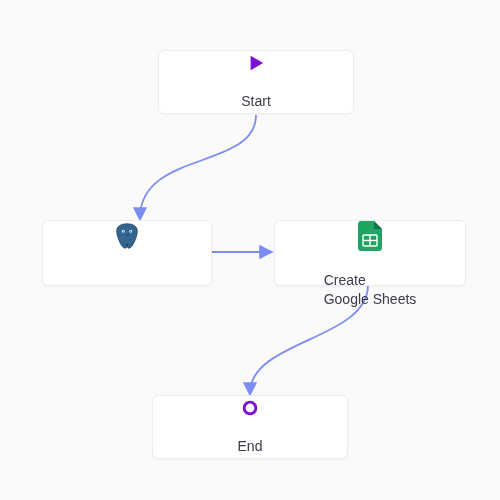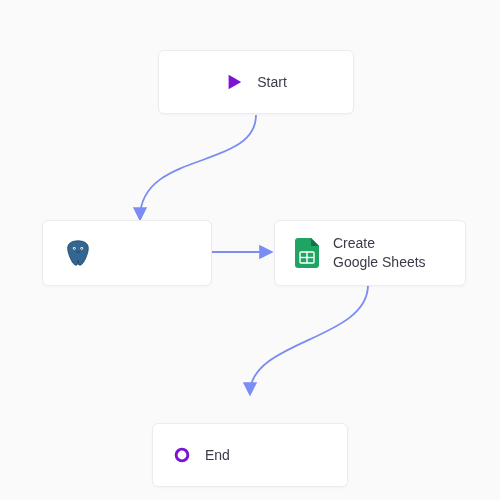--- a/index.html
+++ b/index.html
@@ -13,21 +13,22 @@
   }
   .node {
     position: absolute;
     background: #ffffff;
     border: 1px solid #ececf0;
     border-radius: 6px;
     box-shadow: 0 1px 3px rgba(0,0,0,0.03);
     display: flex;
     align-items: center;
     padding: 0 20px;
-    gap: 14px;
+    gap: 20px;
+    flex-direction: column;
   }
   .node-label {
     font-size: 14px;
     color: #3a3a4a;
     line-height: 1.35;
   }
   .icon-box {
     flex-shrink: 0;
     display: flex;
     align-items: center;
@@ -88,20 +89,20 @@
       <path d="M16 0 L24 8 L16 8 Z" fill="#12704a"></path>
       <rect x="5" y="14" width="14" height="11" rx="1" fill="none" stroke="#fff" stroke-width="1.4"></rect>
       <line x1="5" y1="19.5" x2="19" y2="19.5" stroke="#fff" stroke-width="1.4"></line>
       <line x1="12" y1="14" x2="12" y2="25" stroke="#fff" stroke-width="1.4"></line>
     </svg>
   </span>
   <span class="node-label" style="white-space:pre-line;">Create
 Google Sheets</span>
 </div>
 
-<div class="node" style="left:152px; top:395px; width:196px; height:64px; justify-content:flex-start;margin-top:28px;">
+<div class="node" style="left:152px; top:395px; width:196px; height:64px; justify-content:center;">
   <span class="icon-box">
     <svg width="18" height="18" viewBox="0 0 20 20">
         <circle cx="10" cy="10" r="6.5" fill="none" stroke="#7b12d4" stroke-width="3.2"></circle>
       </svg>
   </span>
   <span class="node-label">End</span>
 </div>
 
 </body></html>

